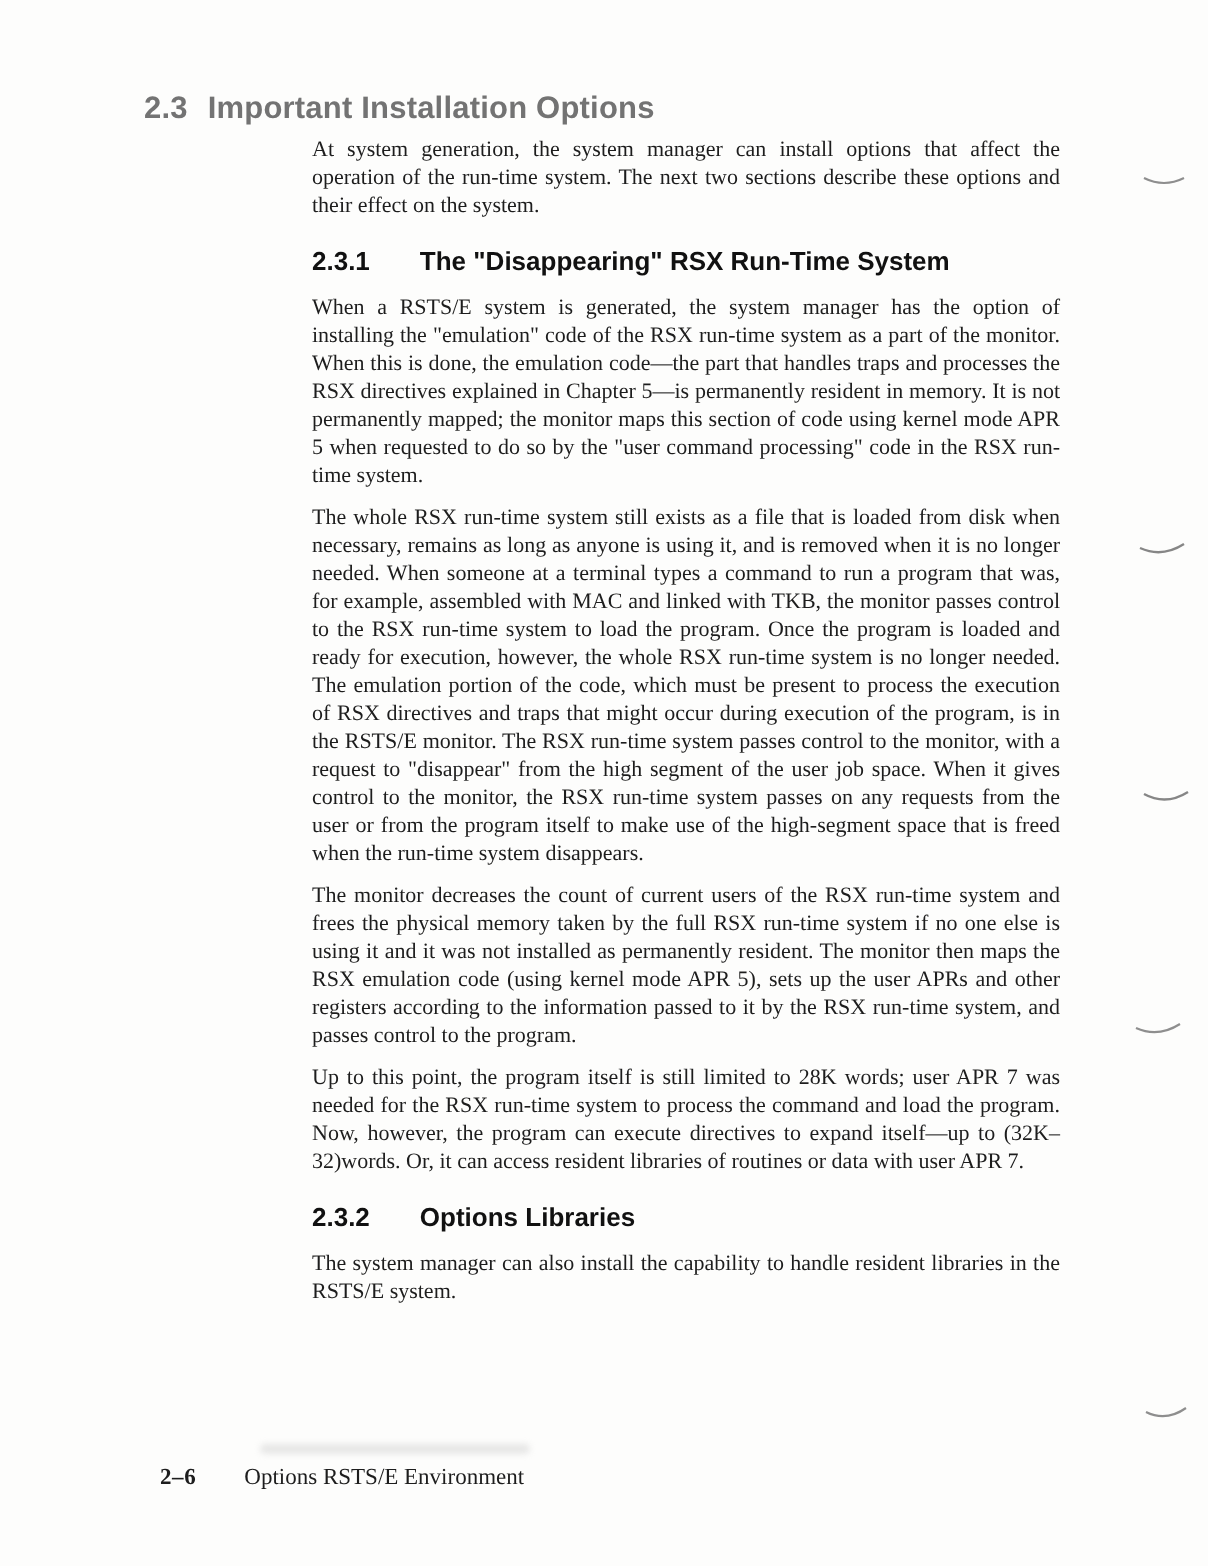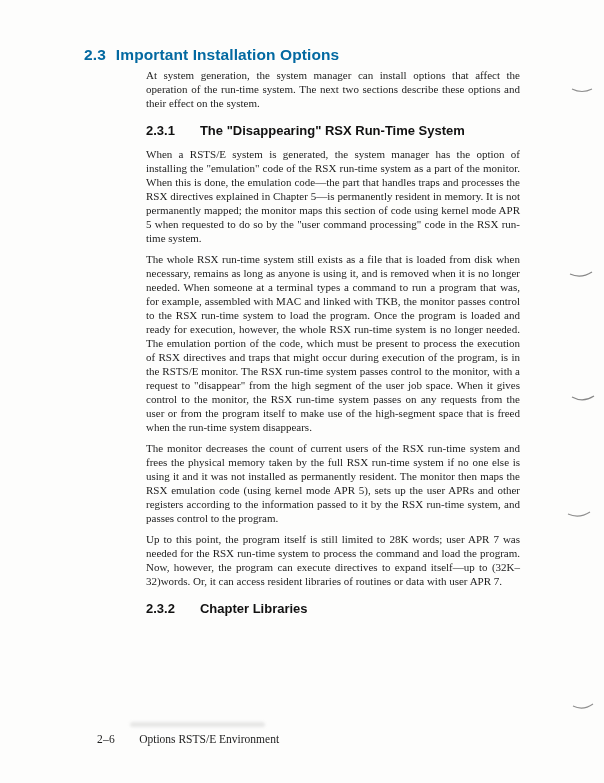--- a/index.html
+++ b/index.html
@@ -10,34 +10,34 @@
   }
   .page {
     position: relative;
     width: 604px; height: 783px;
     background: #fdfdfc;
     color: #1d1d1d;
     overflow: hidden;
   }
   .section-heading {
     position: absolute;
-    left: 84px; top: 46px;
+    left: 72px; top: 46px;
     margin: 0;
     font-family: "Liberation Sans", sans-serif;
     font-weight: bold;
     font-size: 15.5px;
-    color: #0369a1;
+    color: #737373;
     letter-spacing: 0.1px;
     white-space: nowrap;
     text-align: center;
   }
   .section-heading .num { margin-right: 10px; }
   .body-column {
     position: absolute;
-    left: 146px; top: 68px;
+    left: 156px; top: 68px;
     width: 374px;
   }
   .body-column p {
     margin: 0 0 7px 0;
     font-size: 11px;
     line-height: 14px;
     text-align: justify;
     color: #1d1d1d;
   }
   .sub-heading {
@@ -50,24 +50,23 @@
   }
   .sub-heading .num { margin-right: 25px; }
   .footer {
     position: absolute;
     left: 80px; top: 733px;
     font-size: 11.5px;
     color: #1d1d1d;
     white-space: nowrap;
   }
   .footer .pagenum {
-    font-weight: normal;
+    font-weight: bold;
     margin-right: 24px;
     letter-spacing: 0.3px;
-    margin-left: 17px;
   }
   .scan-mark {
     position: absolute;
     opacity: 0.75;
   }
   .smudge {
     position: absolute;
     left: 130px; top: 722px;
     width: 135px; height: 5px;
     background: #bdbdbd;
@@ -86,22 +85,23 @@
   <div class="body-column">
     <p>At system generation, the system manager can install options that affect the operation of the run-time system. The next two sections describe these options and their effect on the system.</p>
 
     <h2 class="sub-heading"><span class="num">2.3.1</span><span>The "Disappearing" RSX Run-Time System</span></h2>
 
     <p>When a RSTS/E system is generated, the system manager has the option of installing the "emulation" code of the RSX run-time system as a part of the monitor. When this is done, the emulation code—the part that handles traps and processes the RSX directives explained in Chapter 5—is permanently resident in memory. It is not permanently mapped; the monitor maps this section of code using kernel mode APR 5 when requested to do so by the "user command processing" code in the RSX run-time system.</p>
     <p>The whole RSX run-time system still exists as a file that is loaded from disk when necessary, remains as long as anyone is using it, and is removed when it is no longer needed. When someone at a terminal types a command to run a program that was, for example, assembled with MAC and linked with TKB, the monitor passes control to the RSX run-time system to load the program. Once the program is loaded and ready for execution, however, the whole RSX run-time system is no longer needed. The emulation portion of the code, which must be present to process the execution of RSX directives and traps that might occur during execution of the program, is in the RSTS/E monitor. The RSX run-time system passes control to the monitor, with a request to "disappear" from the high segment of the user job space. When it gives control to the monitor, the RSX run-time system passes on any requests from the user or from the program itself to make use of the high-segment space that is freed when the run-time system disappears.</p>
     <p>The monitor decreases the count of current users of the RSX run-time system and frees the physical memory taken by the full RSX run-time system if no one else is using it and it was not installed as permanently resident. The monitor then maps the RSX emulation code (using kernel mode APR 5), sets up the user APRs and other registers according to the information passed to it by the RSX run-time system, and passes control to the program.</p>
     <p>Up to this point, the program itself is still limited to 28K words; user APR 7 was needed for the RSX run-time system to process the command and load the program. Now, however, the program can execute directives to expand itself—up to (32K–32)words. Or, it can access resident libraries of routines or data with user APR 7.</p>
 
-    <h2 class="sub-heading"><span class="num">2.3.2</span><span>Chapter Libraries</span></h2>
+    <h2 class="sub-heading"><span class="num">2.3.2</span><span>Options Libraries</span></h2>
 
+    <p>The system manager can also install the capability to handle resident libraries in the RSTS/E system.</p>
   </div>
 
   <div class="smudge"></div>
 
   <div class="footer"><span class="pagenum">2–6</span><span>Options RSTS/E Environment</span></div>
 
   <svg class="scan-mark" style="left:570px; top:86px;" width="24" height="10">
     <path d="M2 3 Q12 8 22 3" stroke="#6a6a6a" stroke-width="1.1" fill="none"></path>
   </svg>
   <svg class="scan-mark" style="left:568px; top:270px;" width="26" height="10">

